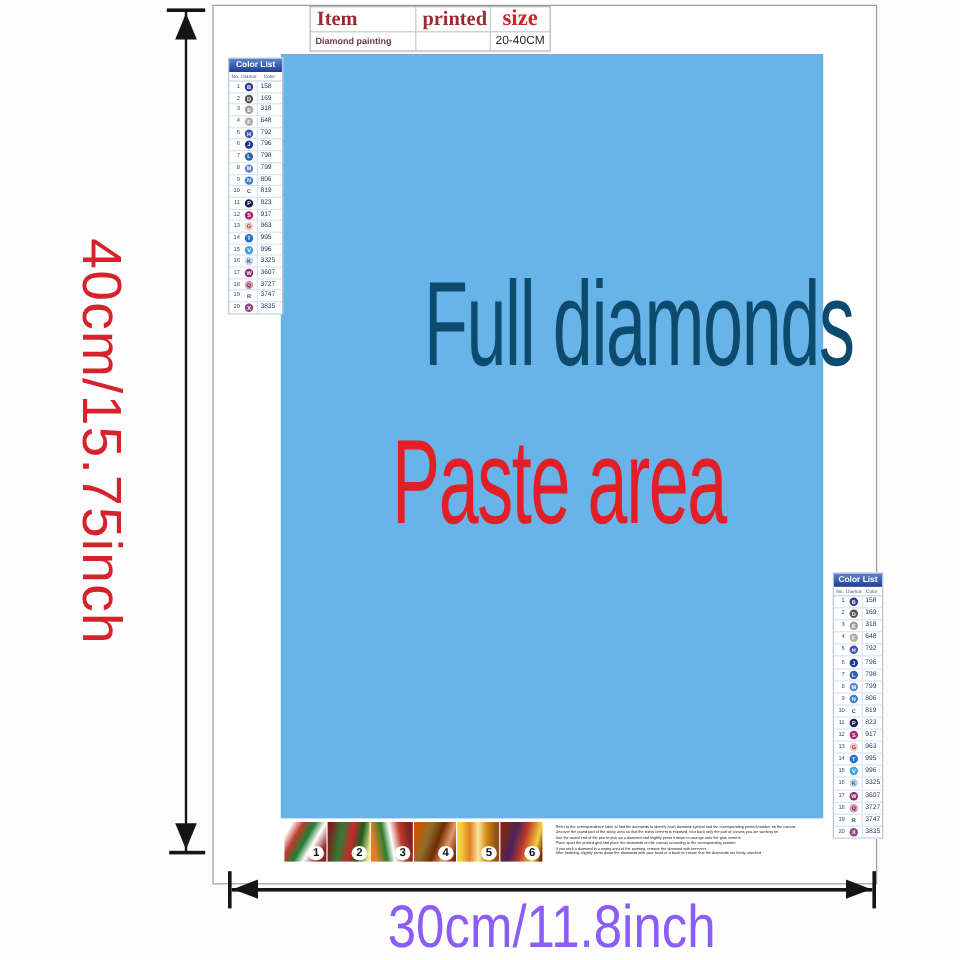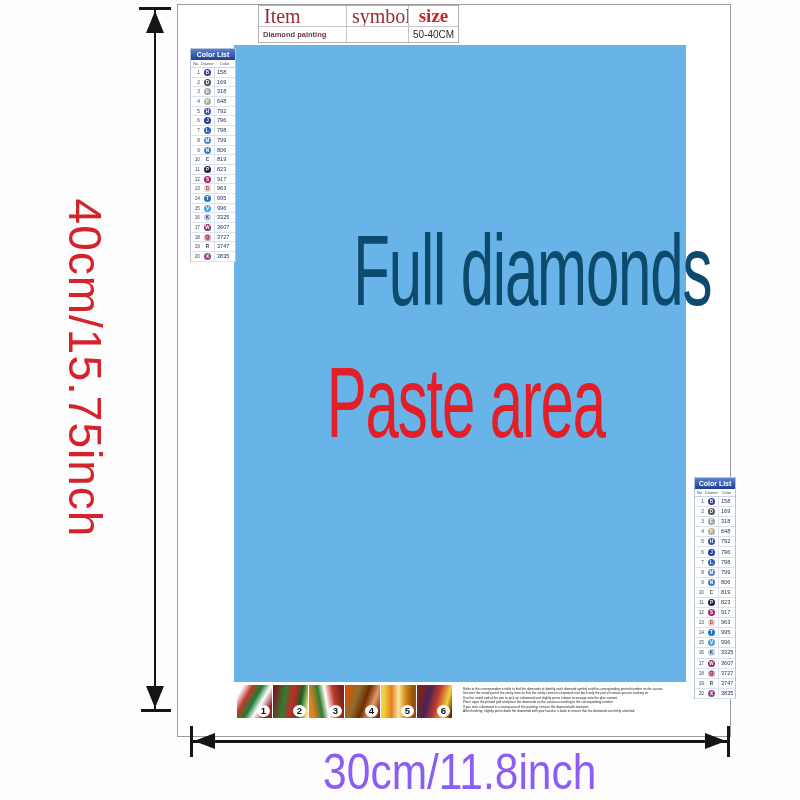--- a/index.html
+++ b/index.html
@@ -19,21 +19,21 @@
   #paste-line-2 { top:352px; }
 
   
   .item-table { position:absolute; left:258px; top:5px; width:201px; height:38px; background:#fff;
                 border:1px solid #b0b0b0; display:grid;
                 grid-template-columns:88px 62px 49px; grid-template-rows:21px 15px; }
   .item-table > div { border-right:1px solid #c7c7c7; border-bottom:1px solid #c7c7c7;
                       display:flex; align-items:center; overflow:hidden; }
   .item-table > div:nth-child(3n) { border-right:none; }
   .item-table > div:nth-child(n+4) { border-bottom:none; }
-  .th-item, .th-number { font-family:"Liberation Serif", serif; font-weight:normal; font-size:20px; color:#9b2b31; padding-left:5px; }
+  .th-item, .th-number { font-family:"Liberation Serif", serif; font-weight:bold; font-size:17px; color:#9b2b31; padding-left:5px; }
   .th-size { font-family:"Liberation Serif", serif; font-weight:bold; font-size:19px; color:#c9252b; justify-content:center; }
   .td-item { font-size:7.5px; color:#6e3a3a; padding-left:4px;font-weight:bold; }
   .td-size { font-size:10px; color:#2b2b2b; justify-content:center; }
 
   
   .color-list { position:absolute; background:#ffffff; border:1px solid #b9c4d8; }
   #color-list-left  { left:190px; top:48px;  width:46px; height:214px; }
   #color-list-right { left:694px; top:477px; width:42px; height:222px; }
   .cl-header { height:11px; background:linear-gradient(180deg,#5b82d0,#1e3f90); color:#fff;
                font-size:7px; font-weight:bold; text-align:center; line-height:11px; letter-spacing:0; }
@@ -94,25 +94,25 @@
   <div class="paste-area" id="paste-area" style="background: rgb(104, 180, 232);"></div>
   <div class="paste-line" id="paste-line-1" style="color: #0c4a6e;">
     <span class="fit">Full diamonds</span>
   </div>
   <div class="paste-line" id="paste-line-2" style="color: rgb(228, 30, 38);">
     <span class="fit">Paste area</span>
   </div>
 
   <div class="item-table">
     <div class="th-item">Item</div>
-    <div class="th-item th-number">symbol</div>
+    <div class="th-item th-number">printed</div>
     <div class="th-size">size</div>
     <div class="td-item">Diamond painting</div>
     <div class="td-item"></div>
-    <div class="td-size">50-40CM</div>
+    <div class="td-size">20-40CM</div>
   </div>
 
   <div class="color-list" id="color-list-left">
     <div class="cl-header">Color List</div>
     <div class="cl-sub">
       <span>No.</span>
       <span>Diamond</span>
       <span>Color</span>
     </div>
     <div class="cl-rows">

